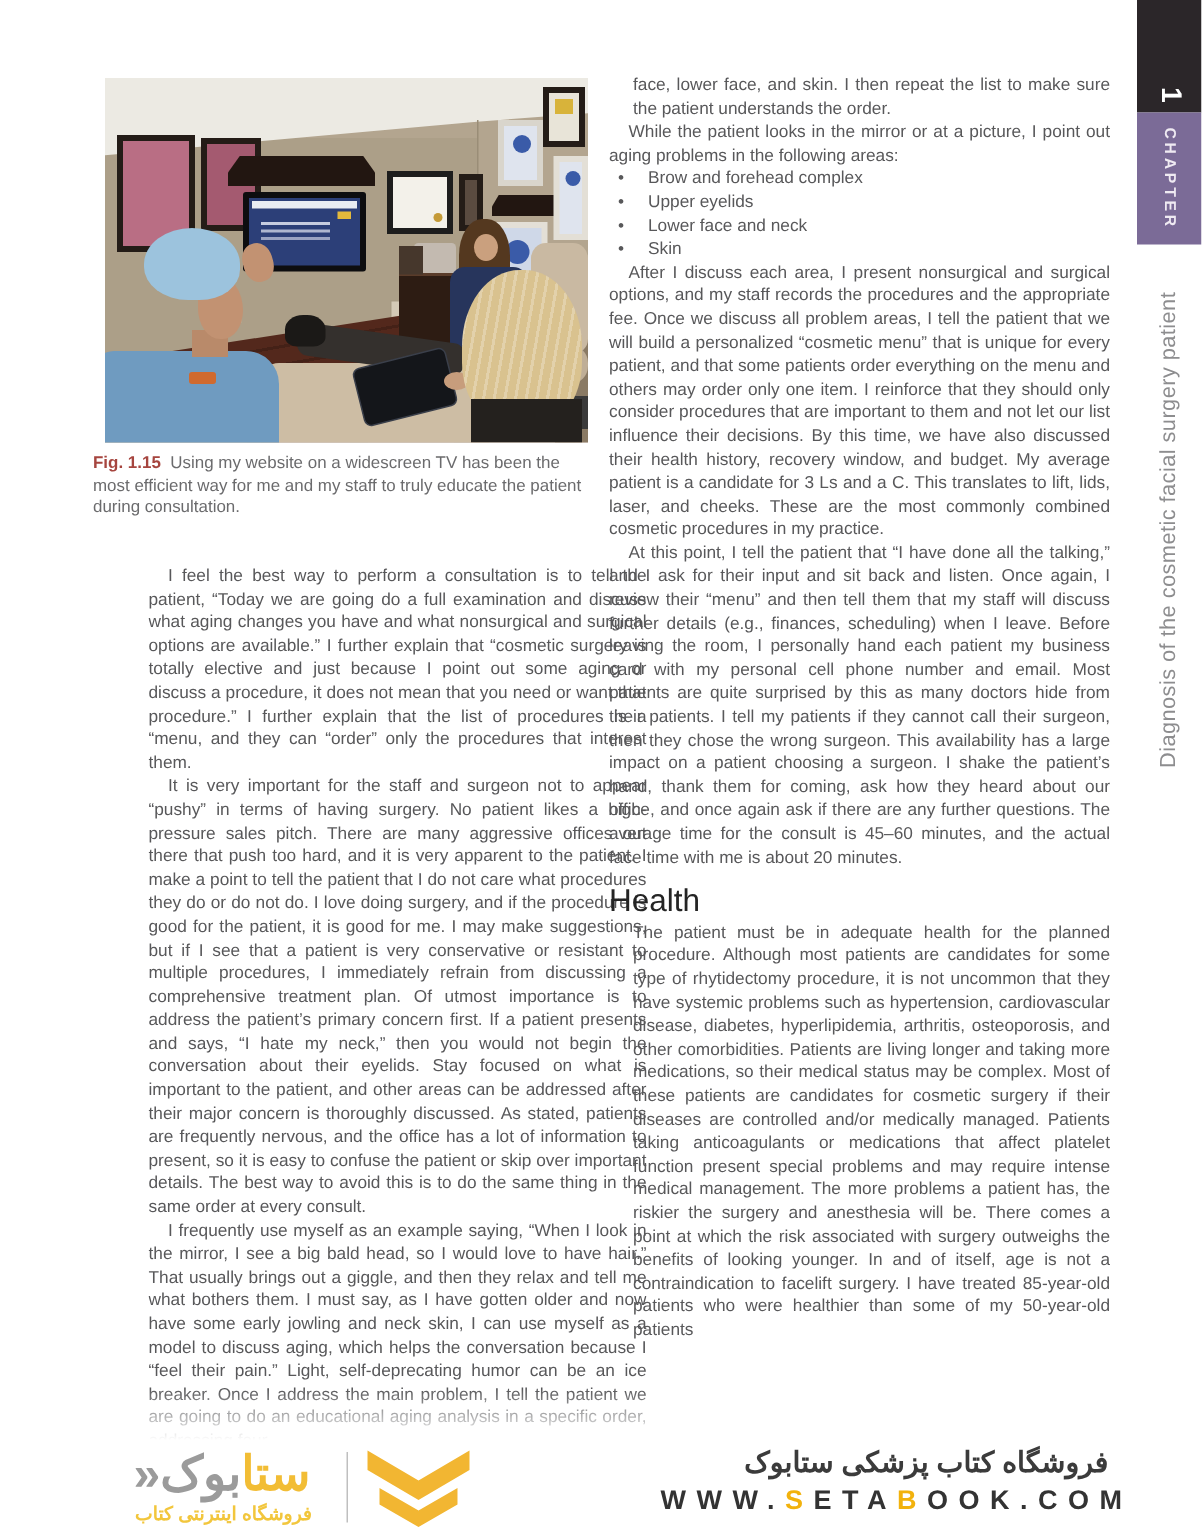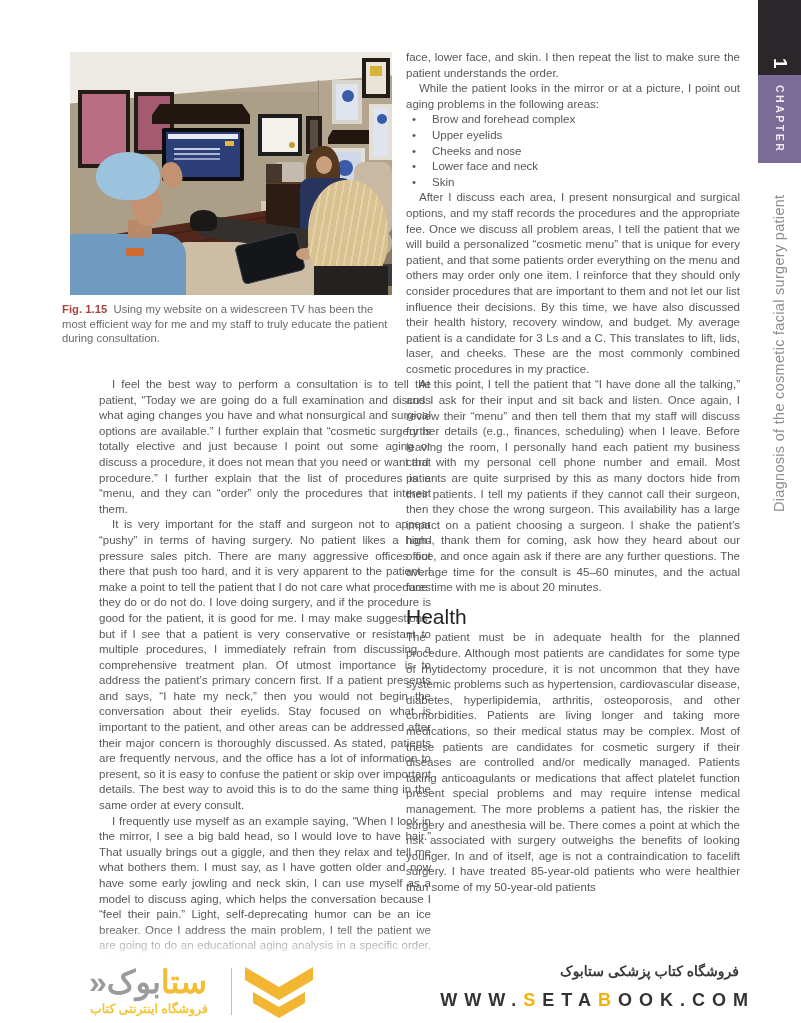--- a/index.html
+++ b/index.html
@@ -8,21 +8,21 @@
   .page { position:relative; width:801px; height:1023px; background:#fff; }
 
   
   .col { position:absolute; top:50px; color:#58585a; font-size:11.5px;
          line-height:15.6px; text-align:justify; }
   .col-left  { left:60px;  width:332px; height:913px; }
   .col-right { left:406px; width:334px; height:905px; overflow:hidden; }
   .col-left .body-text { position:absolute; top:327px; left:0; width:332px;
                          height:590px; overflow:hidden;margin-left:39px; }
   p.indent { text-indent:13px; }
-  p.noindent { text-indent:0; }
+  p.noindent { text-indent:0;margin-left:16px; }
 
   
   .photo { position:absolute; top:2px; left:10px; width:322px; height:243px;
            background:#b3a58f; overflow:hidden; }
   .caption { position:absolute; top:252px; left:2px; width:330px;
              font-size:11.3px; line-height:14.6px; color:#6b6b6d; text-align:left; }
   .caption b { color:#a6453f; font-weight:bold; }
 
   
   .ph { position:absolute; }
@@ -112,21 +112,21 @@
   
   .footer { position:absolute; left:0; top:960px; width:801px; height:63px; background:#fff; }
   .wordmark { position:absolute; left:68px; top:4px; width:160px; font-size:32px;
               font-weight:bold; direction:rtl; text-align:center; line-height:36px; }
   .wordmark .y { color:#f2bd35; }
   .wordmark .g { color:#9b9b9b; }
   .logo-sub { position:absolute; left:74px; top:41px; width:150px; text-align:center;
               color:#f2c63c; font-size:12.5px; font-weight:bold; }
   .divider { position:absolute; left:231px; top:8px; width:1px; height:47px; background:#bfbfbf; }
   .chevrons { position:absolute; left:242px; top:5px; }
-  .store-title { position:absolute; right:62px; top:3px; font-size:14px; font-weight:bold;
+  .store-title { position:absolute; right:62px; top:3px; font-size:19px; font-weight:bold;
                  color:#3b3b3b; direction:rtl; }
   .website { position:absolute; right:46px; top:30px; font-size:18px; font-weight:bold;
              color:#333333; letter-spacing:7px; }
   .website .hl { color:#f2b20d; }
 </style>
 </head>
 <body>
 
 <div class="page">
 
@@ -219,21 +219,20 @@
       <p class="indent">I frequently use myself as an example saying, “When I look in the mirror, I see a big bald head, so I would love to have hair.” That usually brings out a giggle, and then they relax and tell me what bothers them. I must say, as I have gotten older and now have some early jowling and neck skin, I can use myself as a model to discuss aging, which helps the conversation because I “feel their pain.” Light, self-deprecating humor can be an ice breaker. Once I address the main problem, I tell the patient we are going to do an educational aging analysis in a specific order, addressing four</p>
     </div>
   </div>
 
   <div class="col col-right">
     <p class="noindent">face, lower face, and skin. I then repeat the list to make sure the patient understands the order.</p>
     <p class="indent">While the patient looks in the mirror or at a picture, I point out aging problems in the following areas:</p>
     <ul class="areas">
       <li>Brow and forehead complex</li>
       <li>Upper eyelids</li>
-      <li>Cheeks and nose</li>
       <li>Lower face and neck</li>
       <li>Skin</li>
     </ul>
     <p class="indent">After I discuss each area, I present nonsurgical and surgical options, and my staff records the procedures and the appropriate fee. Once we discuss all problem areas, I tell the patient that we will build a personalized “cosmetic menu” that is unique for every patient, and that some patients order everything on the menu and others may order only one item. I reinforce that they should only consider procedures that are important to them and not let our list influence their decisions. By this time, we have also discussed their health history, recovery window, and budget. My average patient is a candidate for 3 Ls and a C. This translates to lift, lids, laser, and cheeks. These are the most commonly combined cosmetic procedures in my practice.</p>
     <p class="indent">At this point, I tell the patient that “I have done all the talking,” and I ask for their input and sit back and listen. Once again, I review their “menu” and then tell them that my staff will discuss further details (e.g., finances, scheduling) when I leave. Before leaving the room, I personally hand each patient my business card with my personal cell phone number and email. Most patients are quite surprised by this as many doctors hide from their patients. I tell my patients if they cannot call their surgeon, then they chose the wrong surgeon. This availability has a large impact on a patient choosing a surgeon. I shake the patient’s hand, thank them for coming, ask how they heard about our office, and once again ask if there are any further questions. The average time for the consult is 45–60 minutes, and the actual face time with me is about 20 minutes.</p>
     <h2 class="health">Health</h2>
     <p class="noindent">The patient must be in adequate health for the planned procedure. Although most patients are candidates for some type of rhytidectomy procedure, it is not uncommon that they have systemic problems such as hypertension, cardiovascular disease, diabetes, hyperlipidemia, arthritis, osteoporosis, and other comorbidities. Patients are living longer and taking more medications, so their medical status may be complex. Most of these patients are candidates for cosmetic surgery if their diseases are controlled and/or medically managed. Patients taking anticoagulants or medications that affect platelet function present special problems and may require intense medical management. The more problems a patient has, the riskier the surgery and anesthesia will be. There comes a point at which the risk associated with surgery outweighs the benefits of looking younger. In and of itself, age is not a contraindication to facelift surgery. I have treated 85-year-old patients who were healthier than some of my 50-year-old patients</p>
   </div>
 
   <div class="tab-dark">

